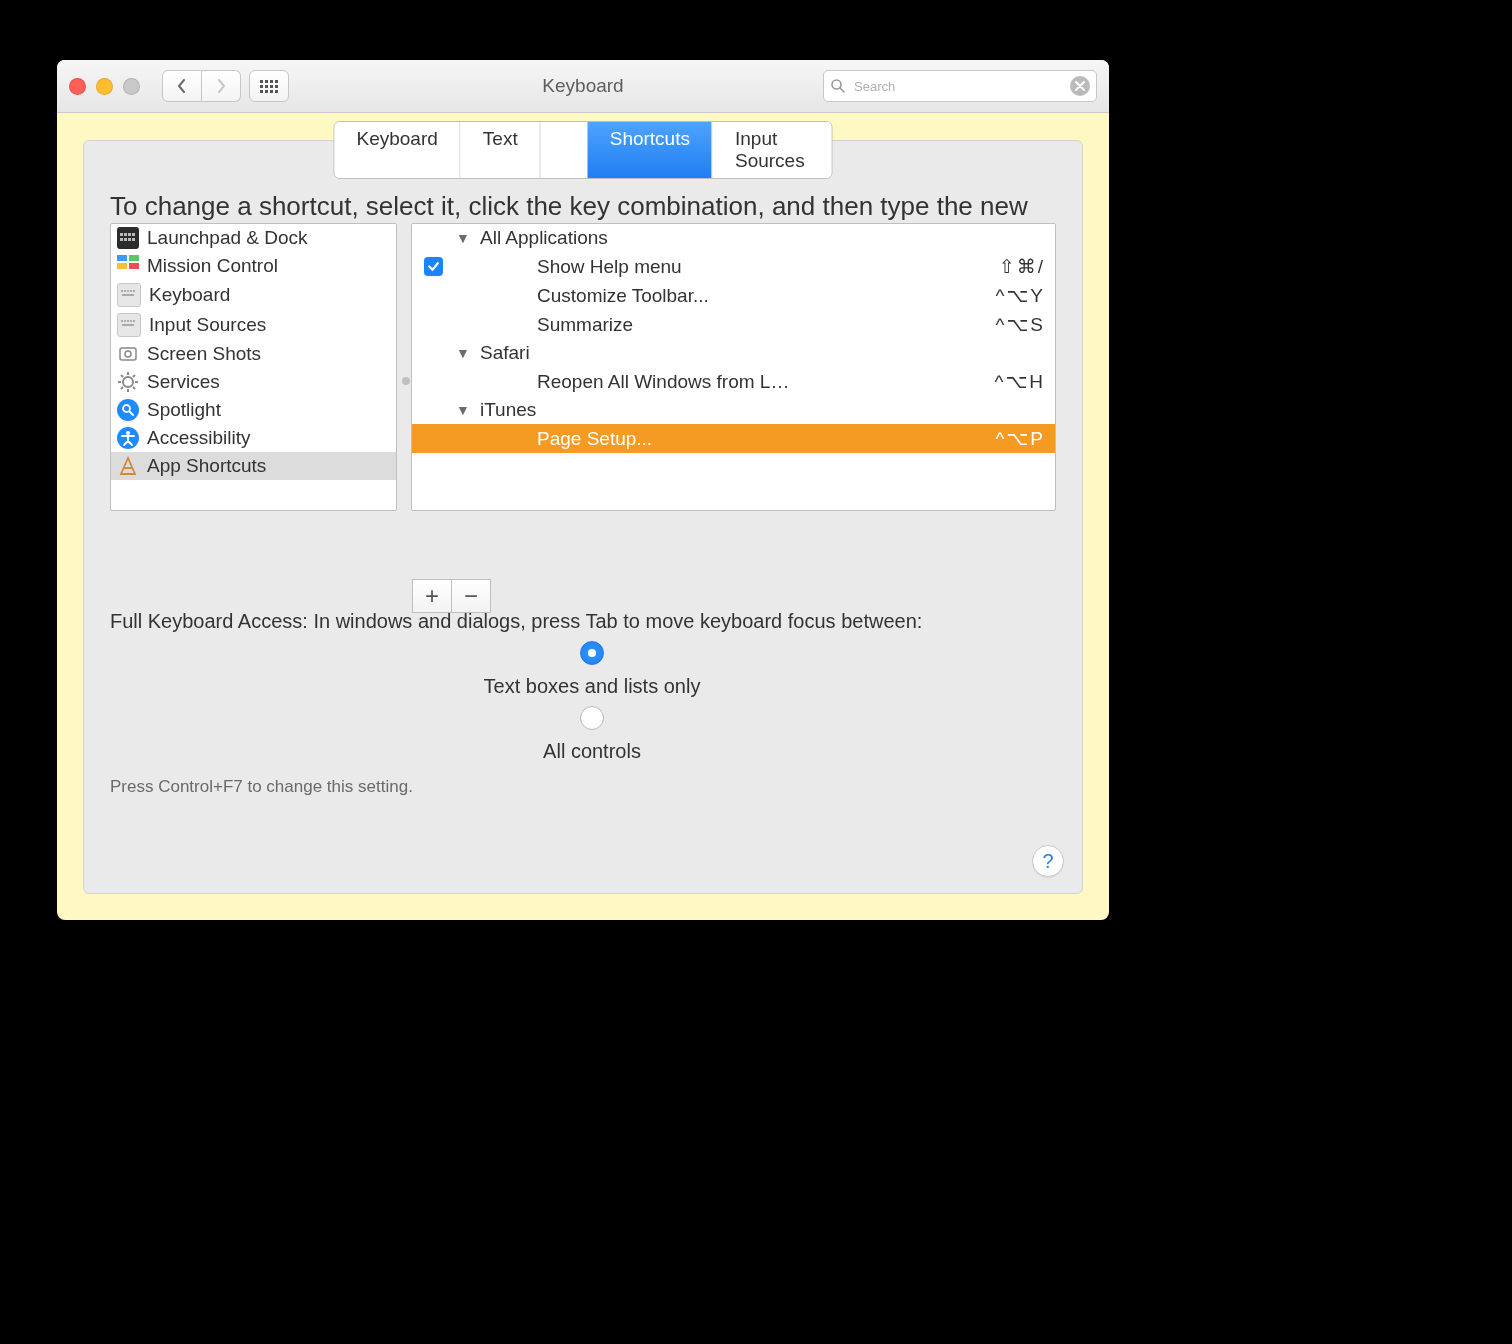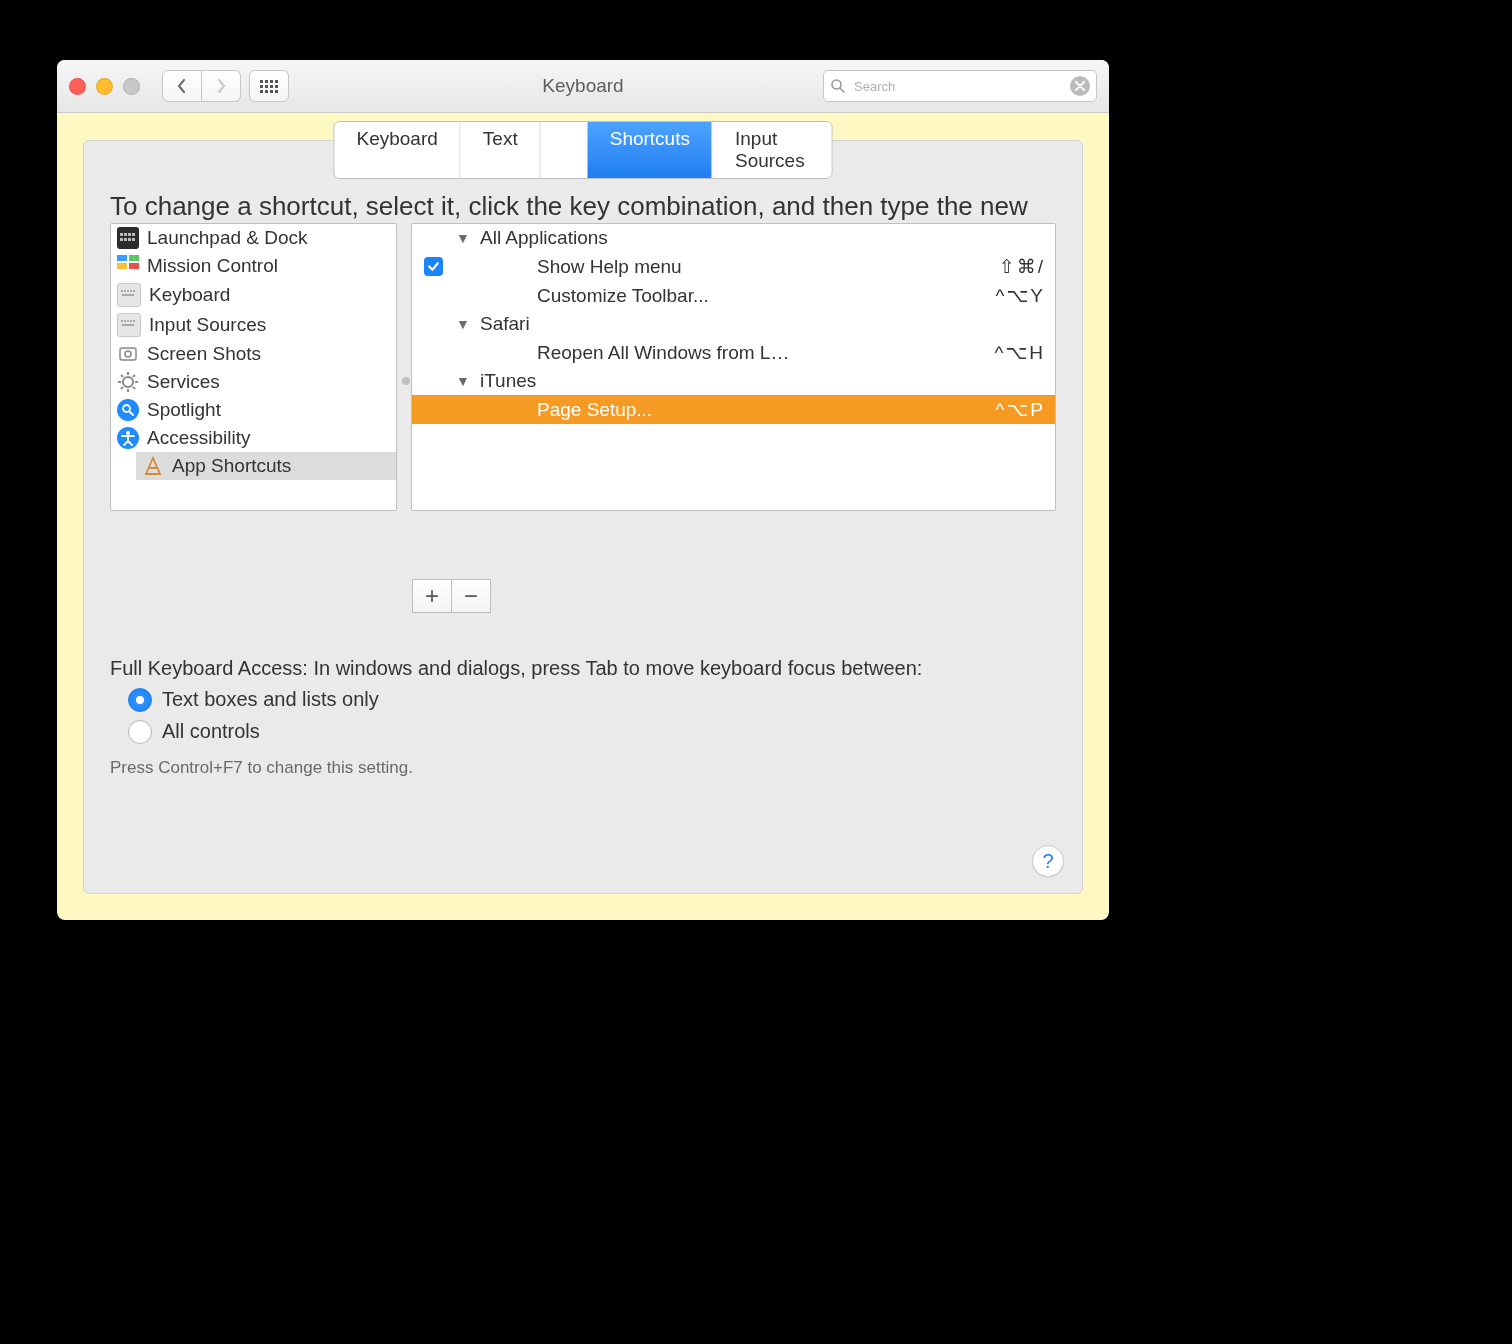--- a/index.html
+++ b/index.html
@@ -168,21 +168,21 @@
   }
   .panel.left { width: 285px; }
   .panel.right { flex: 1; position: relative; }
   .catrow {
     display: flex;
     align-items: center;
     gap: 8px;
     padding: 3px 6px;
     font-size: 19px;
   }
-  .catrow.selected { background: #dcdcdc; margin-left: 25px; }
+  .catrow.selected { background: #dcdcdc; }
   .caticon {
     width: 22px; height: 22px;
     border-radius: 3px;
     display:flex;align-items:center;justify-content:center;
     flex-shrink: 0;
   }
   .scrow {
     display: flex;
     align-items: center;
     font-size: 19px;
@@ -217,28 +217,29 @@
     border: 1px solid #bfbfbf;
     display:flex;align-items:center;justify-content:center;
     font-size: 24px;
     color:#555;
   }
   .sqbtn:first-child { border-right: none; }
   .footer {
     position: absolute;
     left: 26px;
     right: 26px;
-    top: 516px;
+    top: 469px;
     font-size: 20px;
     color: #333;
   }
   .radio-row {
-    display:flex;align-items:flex-start;gap:10px;
+    display:flex;align-items:center;gap:10px;
     margin: 8px 0 4px 18px;
     font-size: 20px;
+    flex-direction: column;
   }
   .radio {
     width: 22px;height:22px;border-radius:50%;
     border: 1px solid #b8b8b8;
     background: #fff;
     display:flex;align-items:center;justify-content:center;
   }
   .radio.checked {
     background: radial-gradient(circle,#3498ff 0%,#1b7def 100%);
     border-color:#1b7def;
@@ -460,20 +461,26 @@
             <span class="indent2"></span>
             <span class="label">Show Help menu</span>
             <span class="keys">⇧⌘/</span>
           </div>
           <div class="scrow item">
             <span class="checkslot"></span>
             <span class="indent2"></span>
             <span class="label">Customize Toolbar...</span>
             <span class="keys">^⌥Y</span>
           </div>
+          <div class="scrow item">
+            <span class="checkslot"></span>
+            <span class="indent2"></span>
+            <span class="label">Summarize</span>
+            <span class="keys">^⌥S</span>
+          </div>
           <div class="scrow group">
             <span class="checkslot"></span>
             <span class="discl">▼</span>
             <span class="label">Safari</span>
           </div>
           <div class="scrow item">
             <span class="checkslot"></span>
             <span class="indent2"></span>
             <span class="label">Reopen All Windows from L…</span>
             <span class="keys">^⌥H</span>

